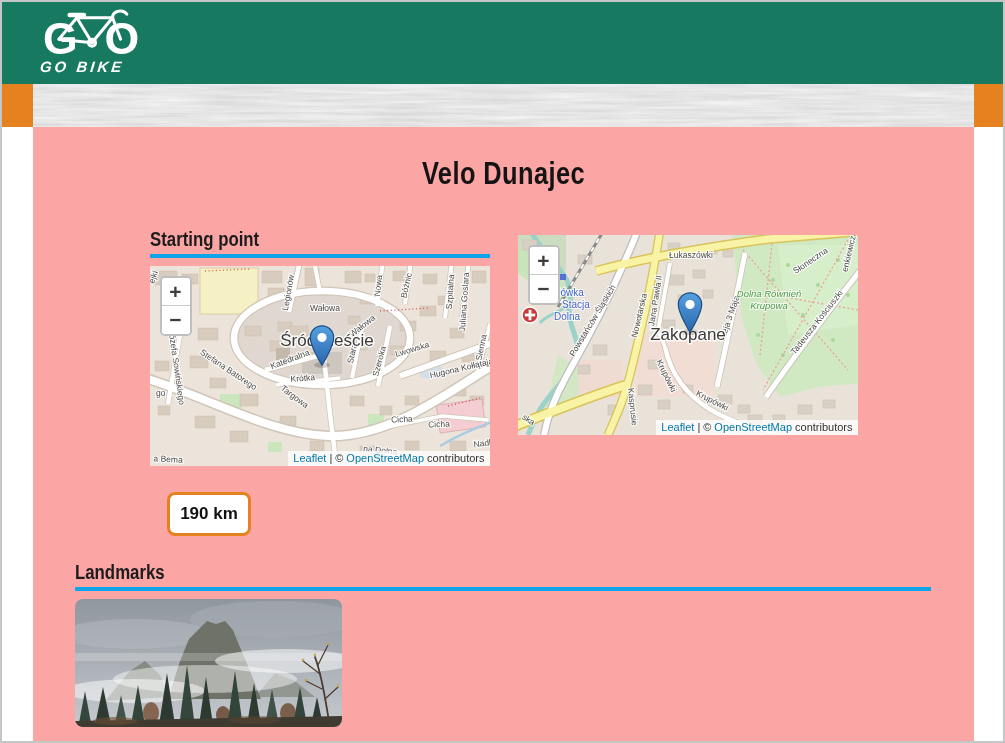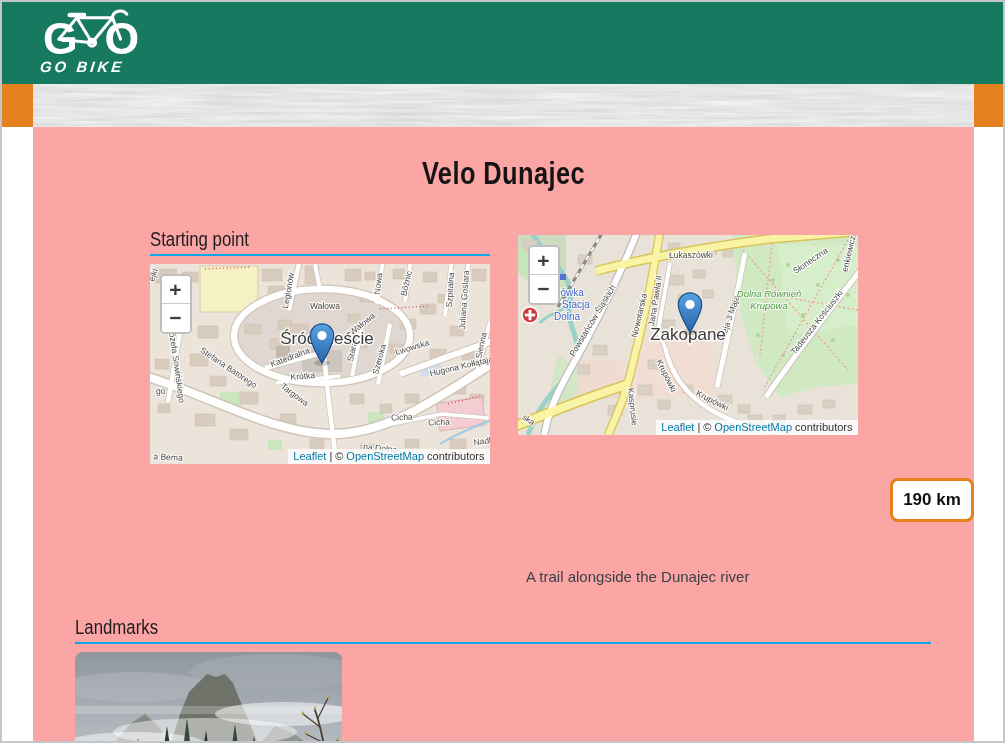--- a/index.html
+++ b/index.html
@@ -17,46 +17,46 @@
   
   .hero { position:relative; height:43px; background:#e5821f; }
   .hero-texture { position:absolute; left:31px; top:0; width:941px; height:43px; overflow:hidden; }
 
   
   .container { width:941px; height:614px; margin-left:31px; background:#fca5a5; }
 
   h1.page-title { text-align:center; padding-top:29px; font-size:31px; color:#141414; height:66px; }
   h1.page-title .cond { display:inline-block; transform:scaleX(.82); transform-origin:50% 50%; letter-spacing:.5px; }
 
-  .section-h { font-size:20px; font-weight:normal; color:#1c1c1c; border-bottom:2px solid #0ea5e9; padding-bottom:2px; line-height:25px; }
+  .section-h { font-size:20px; font-weight:bold; color:#1c1c1c; border-bottom:4px solid #0ea5e9; padding-bottom:2px; line-height:25px; }
   .section-h .cond { display:inline-block; transform:scaleX(.84); transform-origin:0 50%; }
 
   .maps-row { display:flex; justify-content:center; gap:28px; margin-top:34px; }
   .map-col { width:340px; }
   .map-frame { position:relative; width:340px; height:200px; margin-top:8px; background:#ece4da; overflow:hidden; cursor:grab; }
   .map-frame svg.mapsvg { display:block; }
 
   .mlabel { fill:#4a4a48; font-size:8.5px; paint-order:stroke; stroke:rgba(255,255,255,.85); stroke-width:2.2px; font-family:"Liberation Sans","DejaVu Sans",sans-serif; }
   .mplace { fill:#3b3b3b; font-size:17px; paint-order:stroke; stroke:rgba(255,255,255,.85); stroke-width:3px; }
   .mgreen { fill:#4d9a44; font-style:italic; font-size:9.5px; paint-order:stroke; stroke:rgba(255,255,255,.7); stroke-width:2px; }
   .mblue  { fill:#4263c9; font-size:10px; paint-order:stroke; stroke:rgba(255,255,255,.8); stroke-width:2px; }
 
   .zoomctl { position:absolute; left:10px; top:10px; width:32px; border:2px solid rgba(0,0,0,.25); border-radius:5px; overflow:hidden; background:#fff; }
   .zoombtn { width:28px; height:28px; background:#fff; border:none; display:block; font-size:21px; font-weight:bold; color:#3d3d3d; line-height:26px; text-align:center; cursor:pointer; font-family:"Liberation Sans",sans-serif; }
   .zoombtn.zin { border-bottom:1px solid #ccc; }
 
   .attribution { position:absolute; right:0; bottom:0; background:rgba(255,255,255,.78); font-size:11px; color:#333; padding:1px 5px 2px; display:flex; gap:3px; white-space:nowrap;margin-top:47px; }
   .attribution a { color:#0078a8; text-decoration:none; cursor:pointer; }
 
-  .meta-row { display:flex; align-items:flex-end; gap:34px; margin:14px 0 0 134px;flex-direction:column; }
+  .meta-row { display:flex; align-items:flex-start; gap:34px; margin:26px 0 0 134px; }
   .distance-badge { width:84px; height:44px; background:#fff; border:3px solid #e5821f; border-radius:8px; display:flex; align-items:center; justify-content:center; font-size:17px; font-weight:bold; color:#111; }
   .description-block { width:448px; }
   .description-block p { font-size:15px; color:#3a4146; margin-top:12px; }
 
-  .landmarks { margin:30px 43px 0 42px; }
+  .landmarks { margin:24px 43px 0 42px; }
   .landmark-photo { width:267px; height:128px; border-radius:8px; overflow:hidden; margin-top:8px; }
   .landmark-photo svg { display:block; }
 </style>
 </head>
 <body>
 
 <div class="page">
 
   <header class="topbar">
     <div class="logo">
@@ -400,21 +400,20 @@
             <a>OpenStreetMap</a>
             <span>contributors</span>
           </div>
         </div>
       </div>
     </div>
 
     <div class="meta-row">
       <div class="distance-badge">190 km</div>
       <div class="description-block">
-        <p>A trail alongside the Dunajec river</p>
       </div>
     </div>
 
     <section class="landmarks">
       <h2 class="section-h"><span class="cond">Landmarks</span></h2>
       <div class="landmark-photo">
         <svg width="267" height="128" viewBox="0 0 267 128">
           <defs>
             <linearGradient id="sky" x1="0" y1="0" x2="0" y2="1">
               <stop offset="0" stop-color="#8f969e"></stop>

